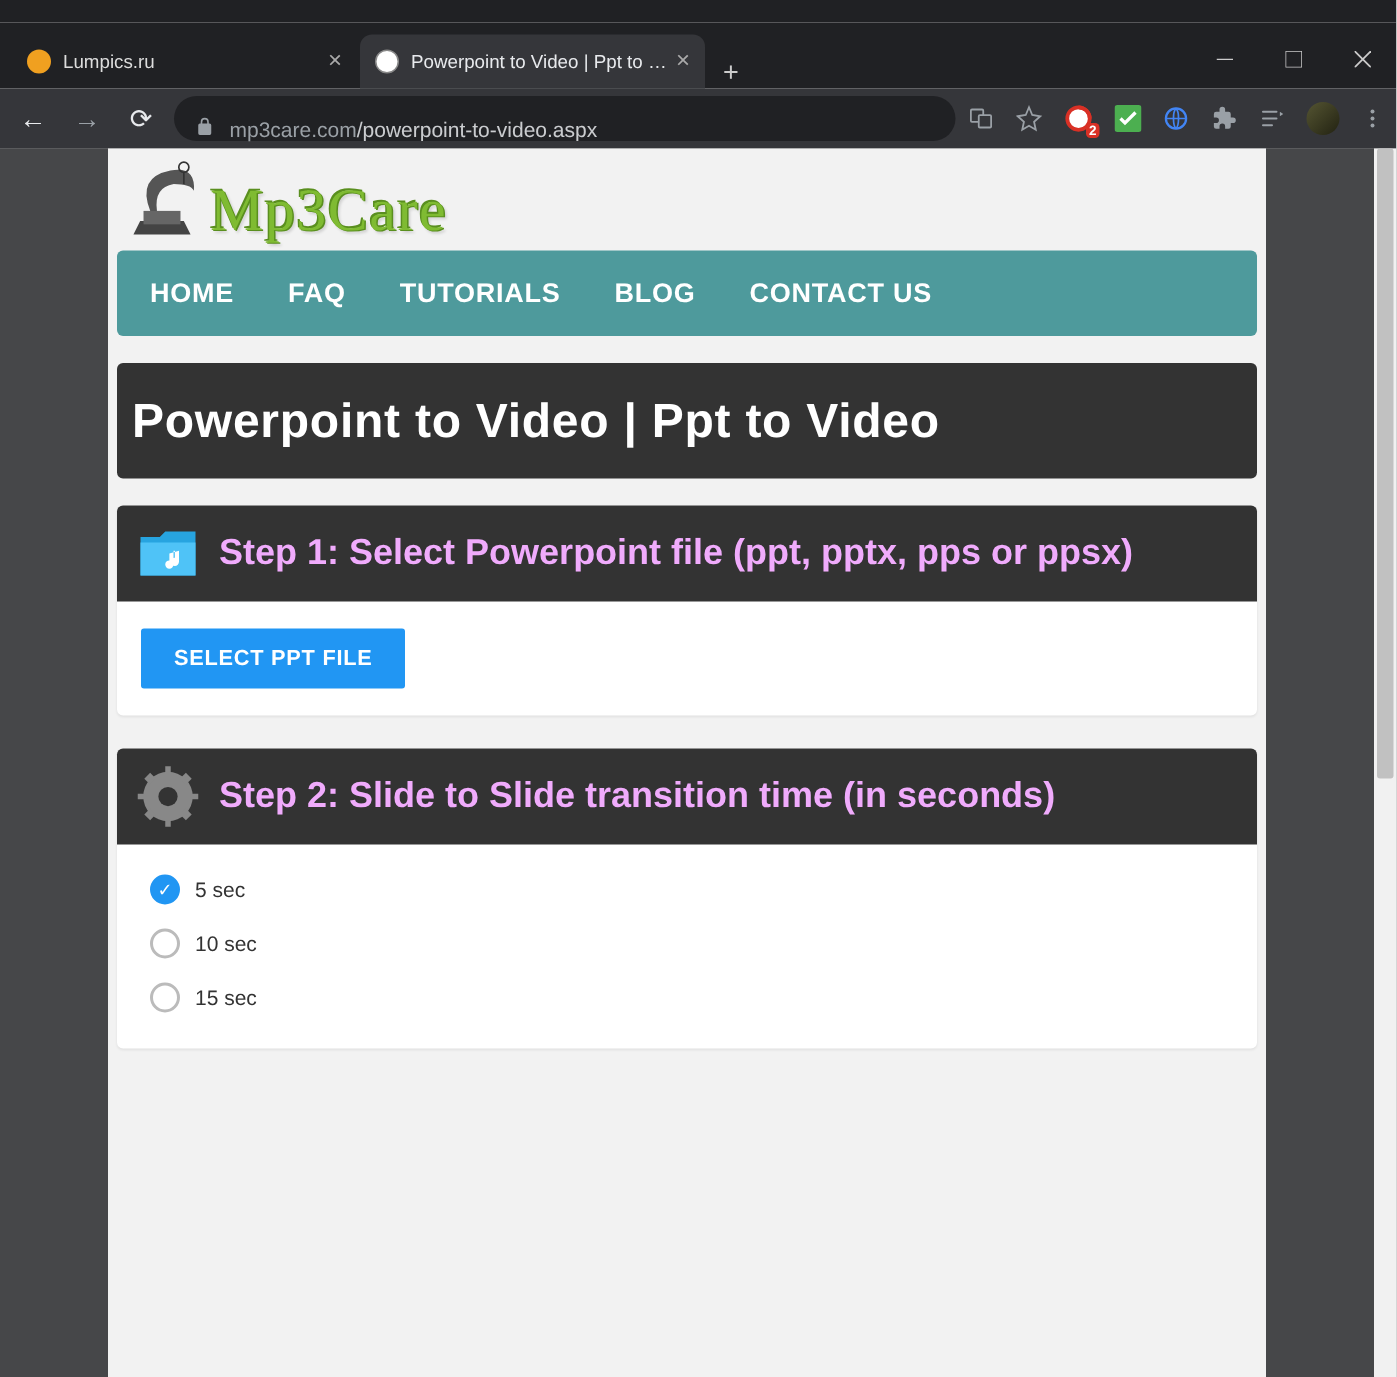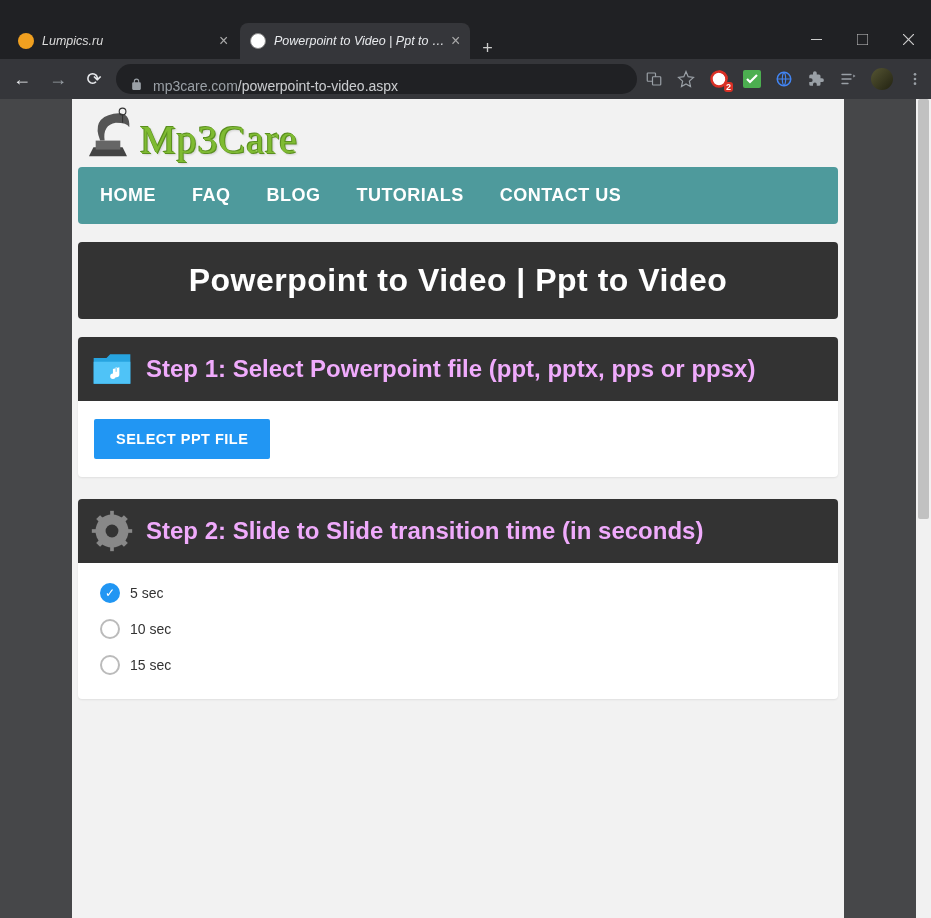--- a/index.html
+++ b/index.html
@@ -1,20 +1,20 @@
 <!DOCTYPE html>
 <html><head>
 <meta charset="utf-8">
 <style>
 * { margin: 0; padding: 0; box-sizing: border-box; font-family: Arial, Helvetica, sans-serif; }
 body { background: #fff; width: 931px; height: 918px; overflow: hidden; }
 
 
 .titlebar { background: #202124; height: 15px; }
-.tabbar { background: #202124; display: flex; align-items: flex-end; height: 44px; padding-left: 8px; font-style: italic; }
+.tabbar { background: #202124; display: flex; align-items: flex-end; height: 44px; padding-left: 8px; }
 .tab { display: flex; align-items: center; padding: 0 10px; height: 36px; border-radius: 8px 8px 0 0; margin-right: 2px; font-size: 12.5px; color: #ddd; width: 230px; position: relative; }
 .tab.active { background: #35363a; color: #e8eaed; }
 .tab .favicon { width: 16px; height: 16px; border-radius: 50%; margin-right: 8px; flex-shrink: 0; }
 .tab .title { white-space: nowrap; overflow: hidden; text-overflow: ellipsis; flex: 1; }
 .tab .close { margin-left: 6px; color: #aaa; font-size: 16px; }
 .new-tab { color: #ccc; font-size: 18px; padding: 0 10px; cursor: pointer; }
 .winctrl { margin-left: auto; display: flex; }
 .winctrl div { width: 46px; height: 40px; display: flex; align-items: center; justify-content: center; color: #ccc; }
 
 .addrbar { background: #35363a; height: 40px; display: flex; align-items: center; padding: 0 8px; gap: 8px; }
@@ -39,21 +39,21 @@
 
 .logo-wrap { padding: 8px 0 4px 8px; }
 .logo { display: flex; align-items: flex-end; }
 .logo-text { font-family: 'Comic Sans MS', cursive; font-size: 40px; font-weight: normal; color: #7fbb32; text-shadow: 1px 1px 0 #5a8f1f, -1px -1px 0 #5a8f1f, 2px 2px 2px rgba(0,0,0,.15); margin-left: 4px; letter-spacing: 1px; }
 
 
 .nav { background: #4e9a9c; border-radius: 4px; margin: 0 6px; display: flex; padding: 4px; }
 .nav a { color: #fff; font-weight: bold; font-size: 18px; padding: 14px 18px; text-decoration: none; letter-spacing: .5px; }
 
 
-.page-title { background: #333; color: #fff; text-align: center; font-size: 32px; font-weight: bold; padding: 20px 10px; border-radius: 4px; margin: 18px 6px; letter-spacing: .5px; }
+.page-title { background: #333; color: #fff; text-align: left; font-size: 32px; font-weight: bold; padding: 20px 10px; border-radius: 4px; margin: 18px 6px; letter-spacing: .5px; }
 
 
 .panel { margin: 0 6px 22px 6px; background: #fff; border-radius: 4px; box-shadow: 0 1px 2px rgba(0,0,0,.08); }
 .panel-head { background: #333; color: #f0abfc; border-radius: 4px 4px 0 0; display: flex; align-items: center; padding: 10px 12px; font-size: 24px; font-weight: bold; gap: 12px; }
 .panel-body { padding: 18px 16px; }
 
 .btn-blue { background: #2196f3; color: #fff; border: none; padding: 12px 22px; font-size: 14.5px; font-weight: bold; letter-spacing: .5px; border-radius: 2px; cursor: pointer; }
 .btn-green { background: #7bca74; color: #fff; border: none; padding: 12px 22px; font-size: 15.5px; font-weight: bold; letter-spacing: 1px; border-radius: 2px; cursor: pointer; }
 
 .radio-row { display: flex; align-items: center; padding: 8px 22px; gap: 10px; font-size: 14px; color: #333; }
@@ -181,22 +181,22 @@
           <circle cx="38" cy="4" r="3" fill="none" stroke="#333" stroke-width="1"></circle>
           <line x1="38" y1="7" x2="38" y2="14" stroke="#333" stroke-width="1"></line>
         </svg>
         <span class="logo-text">Mp3Care</span>
       </div>
     </div>
 
     <div class="nav">
       <a>HOME</a>
       <a>FAQ</a>
+      <a>TUTORIALS</a>
       <a>BLOG</a>
-      <a>TUTORIALS</a>
       <a>CONTACT US</a>
     </div>
 
     <div class="page-title">Powerpoint to Video | Ppt to Video</div>
 
     <div class="panel">
       <div class="panel-head">
         <svg class="icon-svg" viewBox="0 0 48 48">
           <path d="M4 12 L18 12 L22 8 L44 8 L44 40 L4 40 Z" fill="#27a4e0"></path>
           <path d="M4 16 L44 16 L44 40 L4 40 Z" fill="#4fc3f7"></path>

